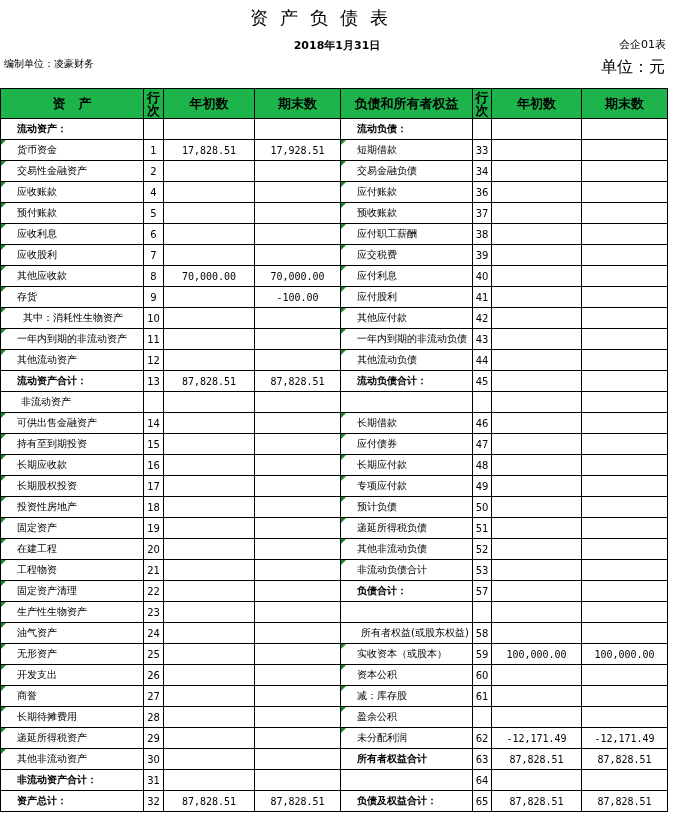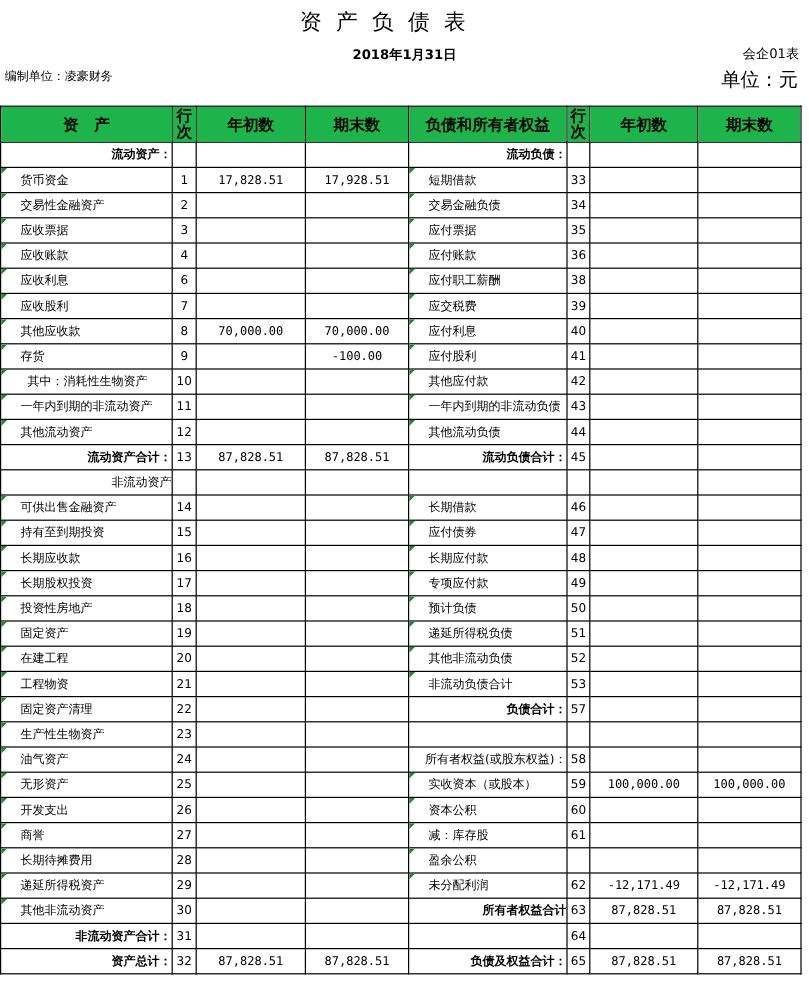--- a/index.html
+++ b/index.html
@@ -7,22 +7,22 @@
   .title{position:absolute;left:0;top:6px;width:650px;text-align:center;font-size:18px;font-weight:normal;letter-spacing:12px;font-family:"DejaVu Serif",serif;}
   .date{position:absolute;left:0;top:38px;width:674px;text-align:center;font-size:11px;font-weight:bold;}
   .formno{position:absolute;right:8px;top:37px;font-size:11px;}
   .org{position:absolute;left:4px;top:57px;font-size:10px;text-align:center;}
   .unit{position:absolute;right:9px;top:57px;font-size:16px;}
   table{position:absolute;left:0;top:74px;border-collapse:collapse;table-layout:fixed;width:667px;margin-top:14px;}
   td,th{border:1px solid #000;height:20px;padding:0;font-size:10px;white-space:nowrap;overflow:hidden;position:relative;}
   th{background:#1db44c;height:29px;font-size:13px;font-weight:bold;}
   th.rn{font-size:13px;line-height:13px;text-align:center;}
   td.nm{text-align:left;padding-left:16px;}
-  td.nm.sec{padding-left:5px;font-weight:bold;text-align:right;}
-  td.nm.plain{padding-left:5px;text-align:right;}
+  td.nm.sec{padding-left:16px;font-weight:bold;}
+  td.nm.plain{padding-left:20px;}
   td.nm.ind2{padding-left:22px;}
   td.no{text-align:center;}
   td.v{text-align:center;font-family:"DejaVu Sans Mono",monospace;font-size:10px;}
   td.tri::before{content:"";position:absolute;left:0;top:0;border-top:5px solid #1a8a2e;border-right:5px solid transparent;}
 </style>
 </head>
 <body>
 
 <div class="title">资产负债表</div>
 <div class="date">2018年1月31日</div>
@@ -78,36 +78,36 @@
         <td class="nm tri">交易性金融资产</td>
         <td class="no">2</td>
         <td class="v"></td>
         <td class="v"></td>
         <td class="nm tri">交易金融负债</td>
         <td class="no">34</td>
         <td class="v"></td>
         <td class="v"></td>
       </tr>
       <tr>
-        <td class="nm tri">应收票据</td>
-        <td class="no">3</td>
-        <td class="v"></td>
-        <td class="v"></td>
-        <td class="nm tri">应付票据</td>
-        <td class="no">35</td>
-        <td class="v"></td>
-        <td class="v"></td>
-      </tr>
-      <tr>
         <td class="nm tri">应收账款</td>
         <td class="no">4</td>
         <td class="v"></td>
         <td class="v"></td>
         <td class="nm tri">应付账款</td>
         <td class="no">36</td>
+        <td class="v"></td>
+        <td class="v"></td>
+      </tr>
+      <tr>
+        <td class="nm tri">预付账款</td>
+        <td class="no">5</td>
+        <td class="v"></td>
+        <td class="v"></td>
+        <td class="nm tri">预收账款</td>
+        <td class="no">37</td>
         <td class="v"></td>
         <td class="v"></td>
       </tr>
       <tr>
         <td class="nm tri">应收利息</td>
         <td class="no">6</td>
         <td class="v"></td>
         <td class="v"></td>
         <td class="nm tri">应付职工薪酬</td>
         <td class="no">38</td>

